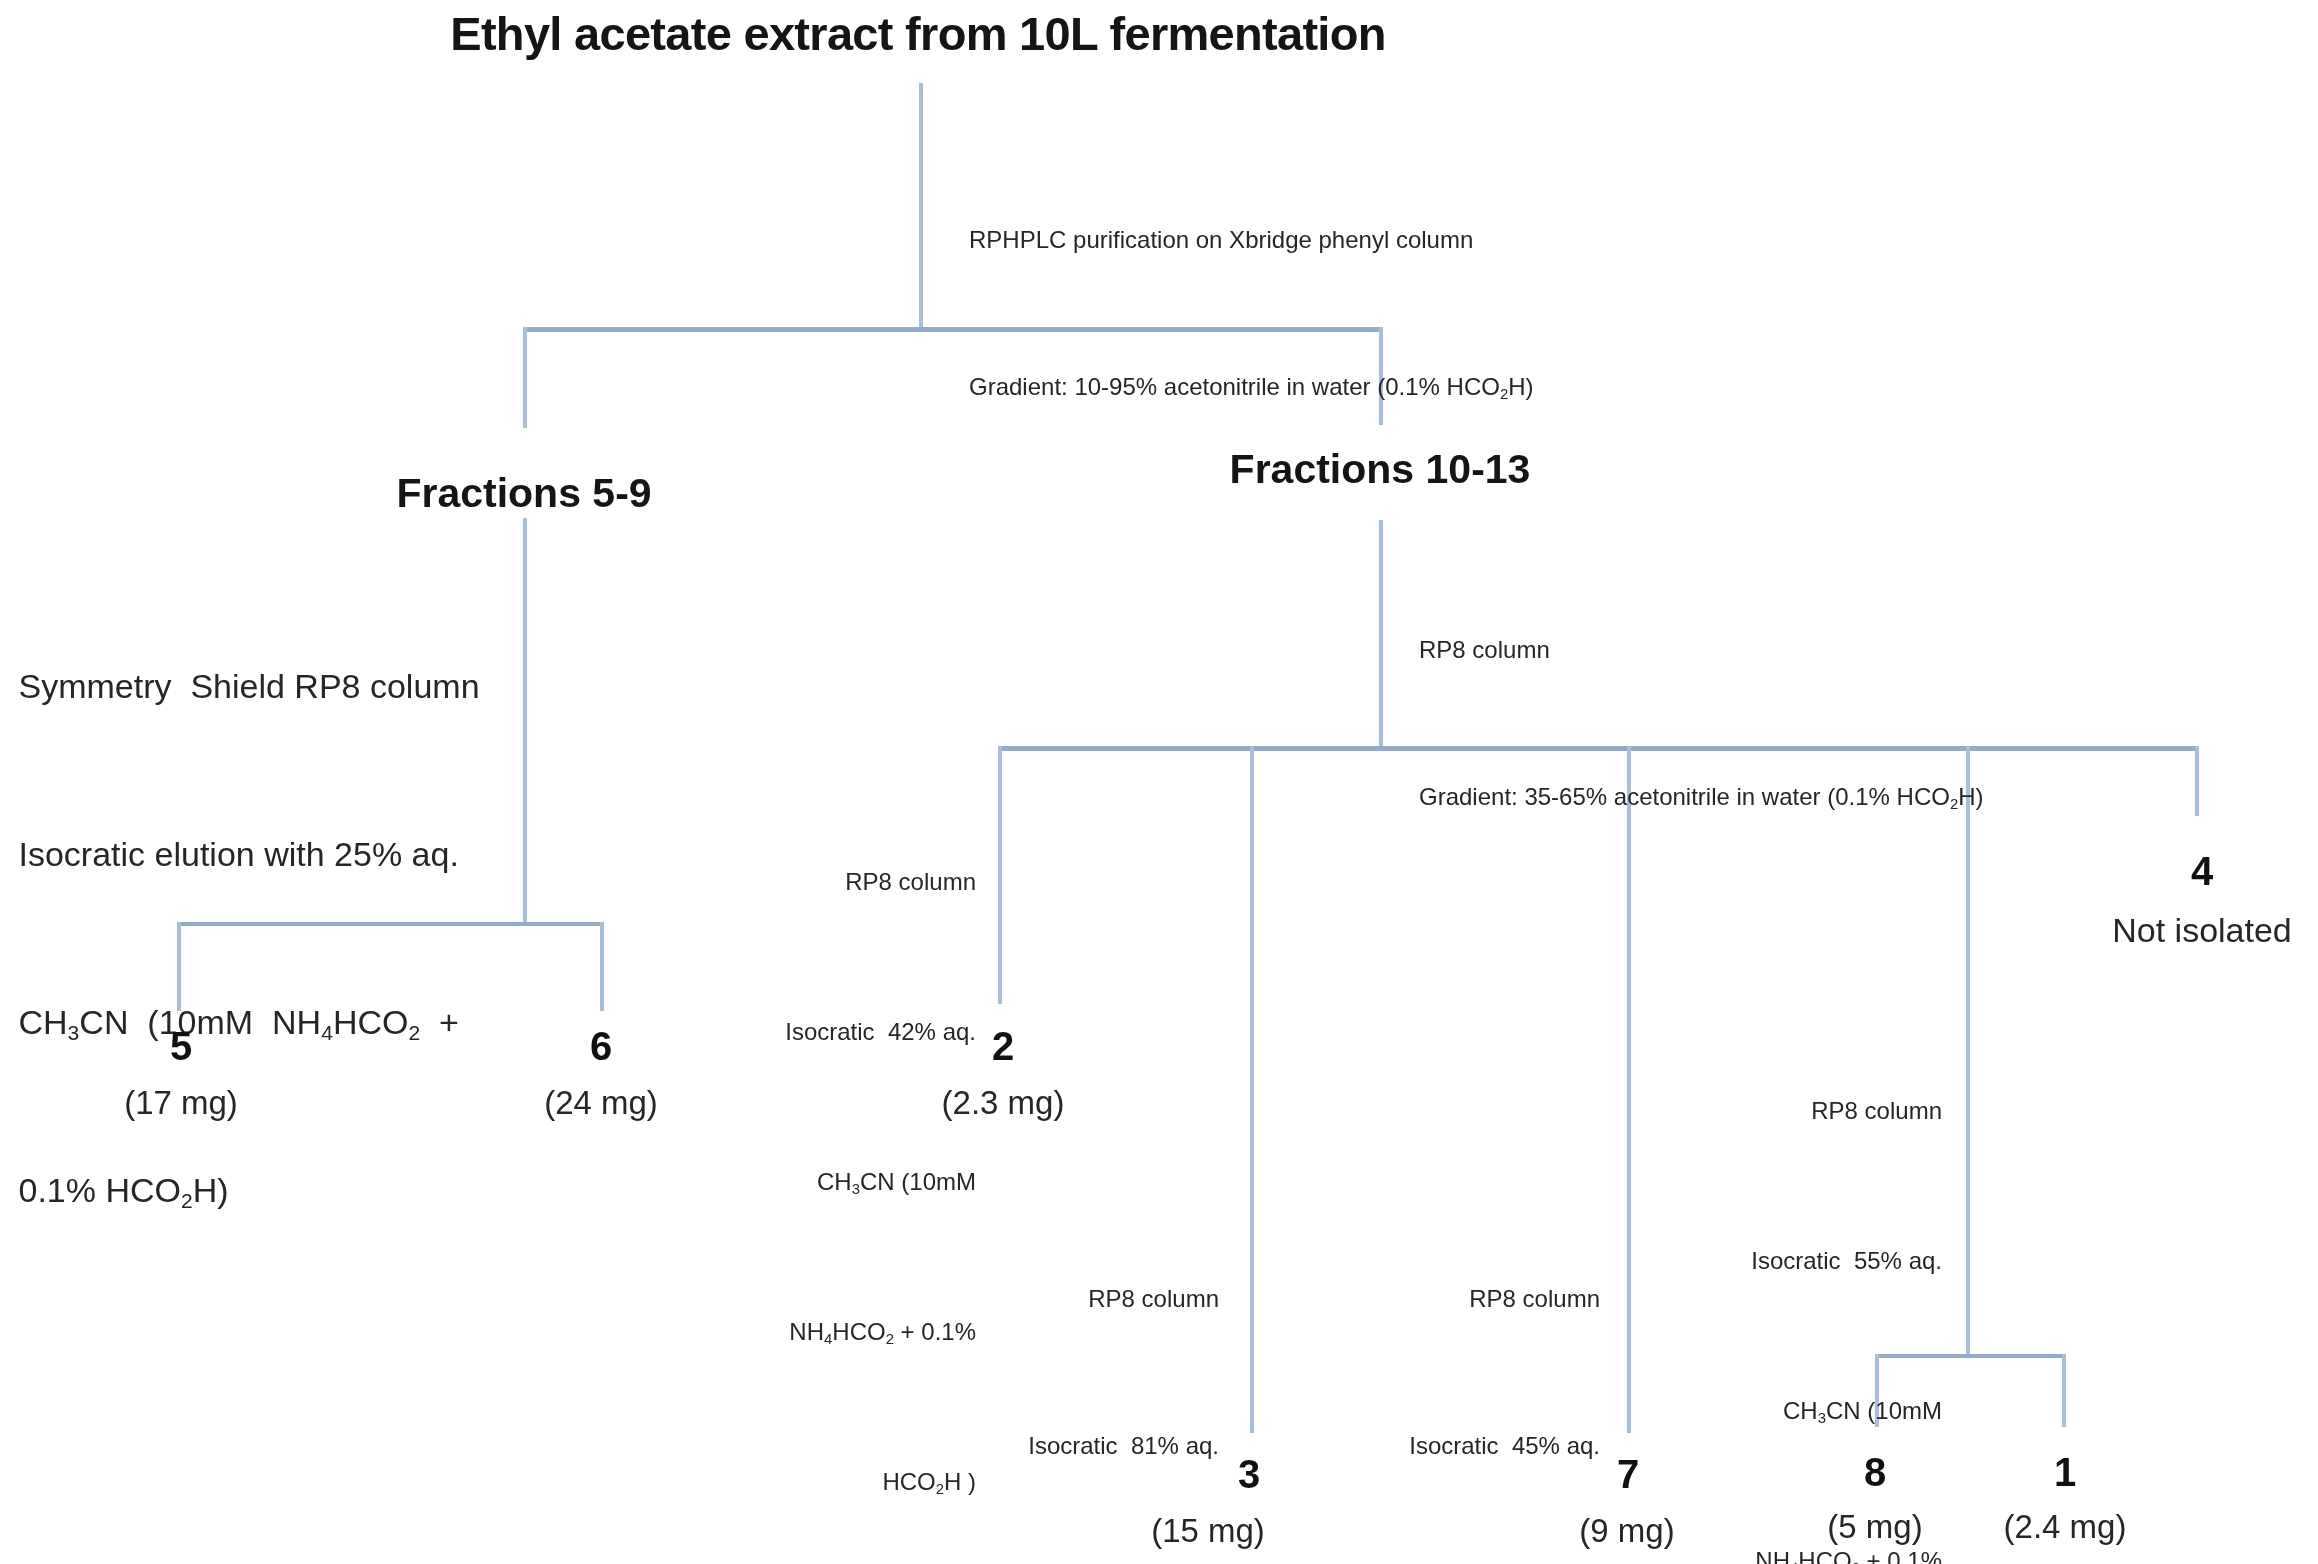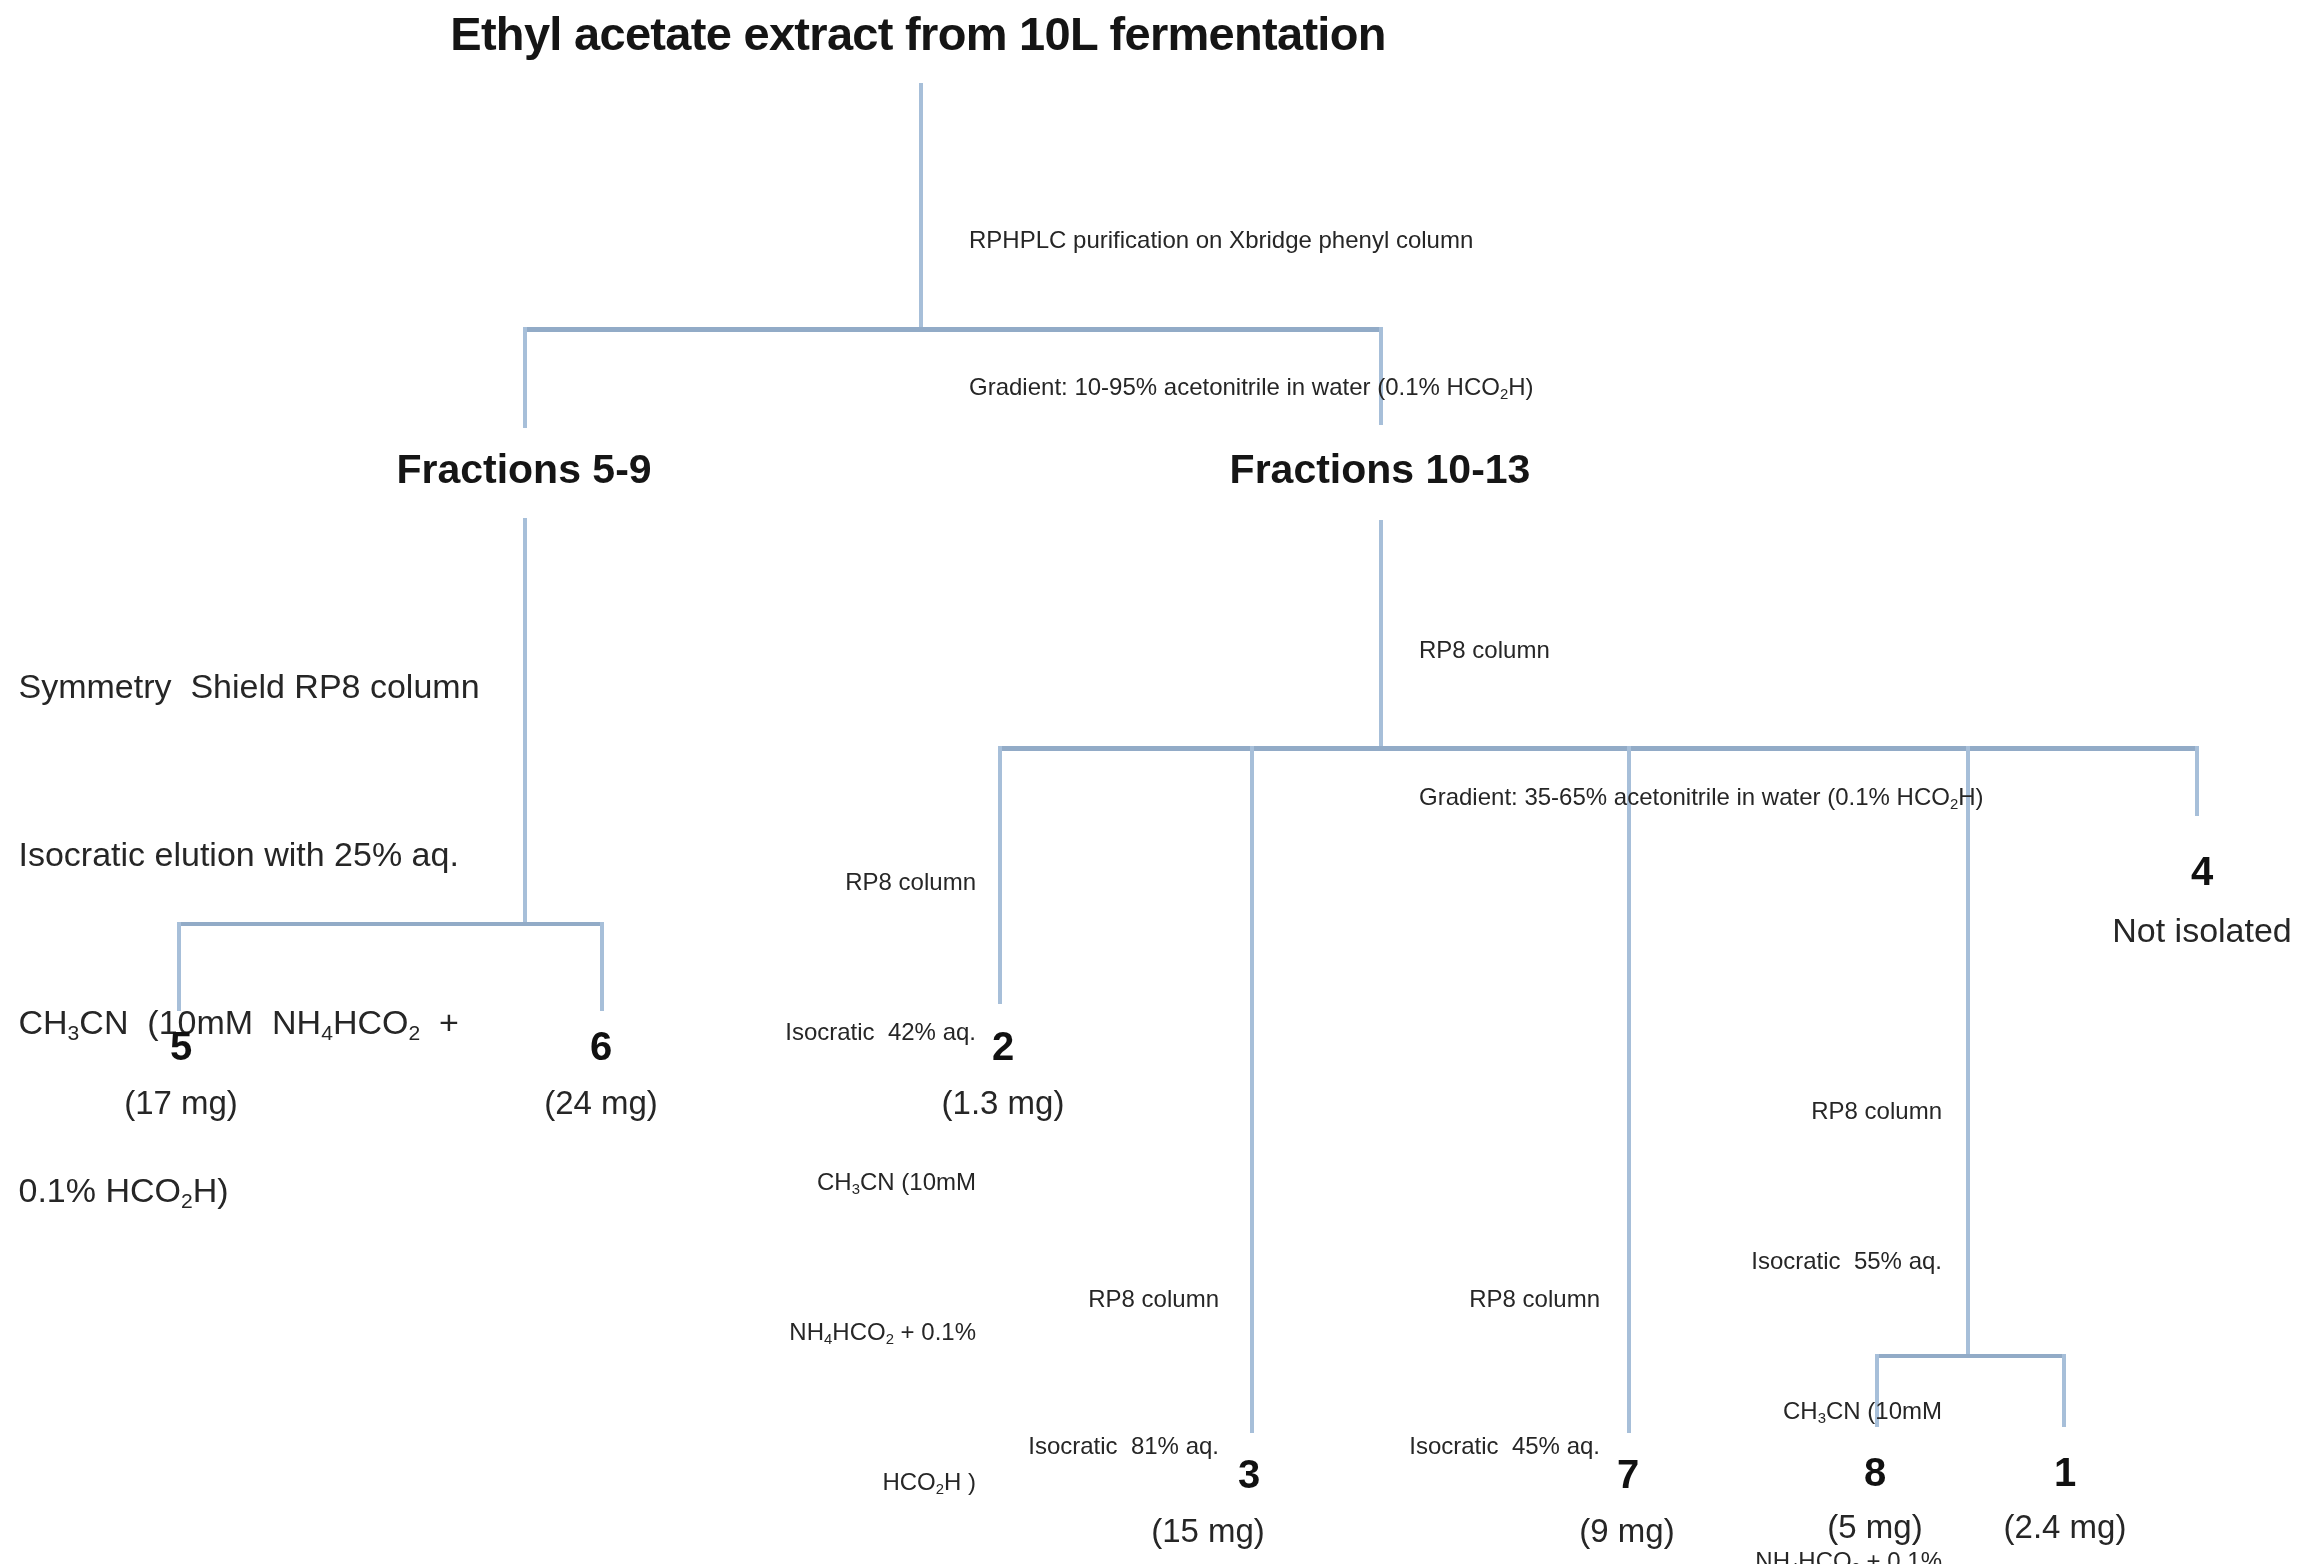--- a/index.html
+++ b/index.html
@@ -65,21 +65,21 @@
   <div class="vline" style="left:2062px;top:1354px;height:73px;"></div>
   <div class="vline" style="left:2195px;top:746px;height:70px;"></div>
 
   <div class="title">Ethyl acetate extract from 10L fermentation</div>
 
   <div class="ann" style="left:969px;top:117px;">
     <div>RPHPLC purification on Xbridge phenyl column</div>
     <div>Gradient: 10-95% acetonitrile in water (0.1% HCO<sub>2</sub>H)</div>
   </div>
 
-  <div class="heading" style="left:524px;top:446px;">Fractions 5-9</div>
+  <div class="heading" style="left:524px;top:470px;">Fractions 5-9</div>
   <div class="heading" style="left:1380px;top:446px;">Fractions 10-13</div>
 
   <div class="ann ann-59" style="left:18.5px;top:546px;">
     <div>Symmetry  Shield RP8 column</div>
     <div>Isocratic elution with 25% aq.</div>
     <div>CH<sub>3</sub>CN  (10mM  NH<sub>4</sub>HCO<sub>2</sub>  +</div>
     <div>0.1% HCO<sub>2</sub>H)</div>
   </div>
 
   <div class="ann" style="left:1419px;top:527px;">
@@ -118,21 +118,21 @@
     <div>NH<sub>4</sub>HCO<sub>2</sub> + 0.1%</div>
     
   </div>
 
   <div class="num" style="left:181px;top:1046px;">5</div>
   <div class="amt" style="left:181px;top:1103px;">(17 mg)</div>
   <div class="num" style="left:601px;top:1046px;">6</div>
   <div class="amt" style="left:601px;top:1103px;">(24 mg)</div>
 
   <div class="num" style="left:1003px;top:1046px;">2</div>
-  <div class="amt" style="left:1003px;top:1103px;">(1.3 mg)</div>
+  <div class="amt" style="left:1003px;top:1103px;">(2.3 mg)</div>
 
   <div class="num" style="left:1249px;top:1474px;">3</div>
   <div class="amt" style="left:1208px;top:1531px;">(15 mg)</div>
 
   <div class="num" style="left:1628px;top:1474px;">7</div>
   <div class="amt" style="left:1627px;top:1531px;">(9 mg)</div>
 
   <div class="num" style="left:1875px;top:1472px;">8</div>
   <div class="amt" style="left:1875px;top:1527px;">(5 mg)</div>
 

